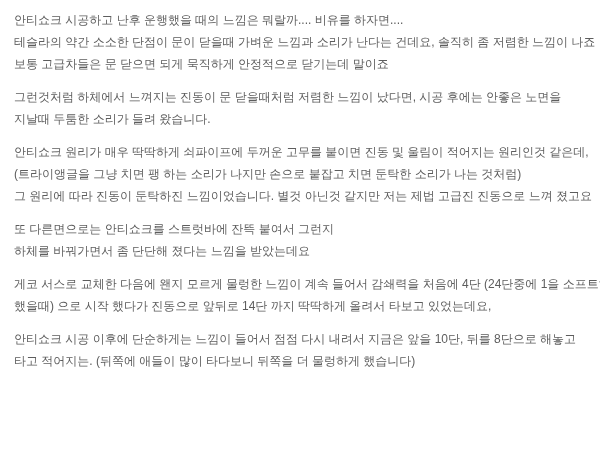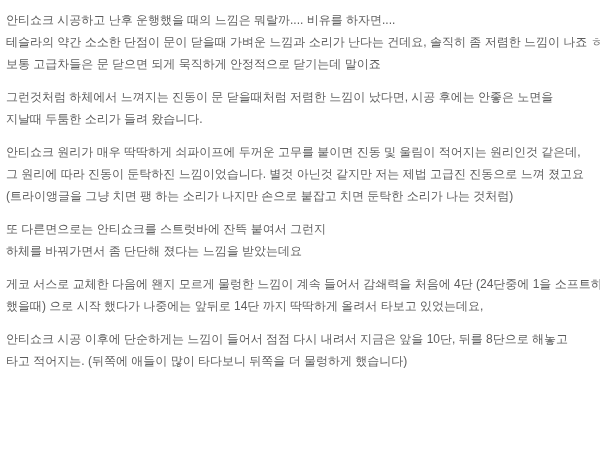--- a/index.html
+++ b/index.html
@@ -10,21 +10,21 @@
     body {
       width: 600px;
       height: 450px;
       overflow: hidden;
       font-family: "Liberation Sans", "DejaVu Sans", sans-serif;
     }
     .post-body {
       box-sizing: border-box;
       width: 600px;
       height: 450px;
-      padding: 9px 14px 0 6px;
+      padding: 9px 14px 0 14px;
       background: #ffffff;
     }
     .paragraph {
       margin: 0 0 11px 0;
     }
     .text-line {
       font-size: 12px;
       line-height: 22px;
       color: #5d5d5d;
       letter-spacing: 0px;
@@ -42,32 +42,32 @@
     <div class="text-line">보통 고급차들은 문 닫으면 되게 묵직하게 안정적으로 닫기는데 말이죠</div>
   </div>
 
   <div class="paragraph">
     <div class="text-line">그런것처럼 하체에서 느껴지는 진동이 문 닫을때처럼 저렴한 느낌이 났다면, 시공 후에는 안좋은 노면을</div>
     <div class="text-line">지날때 두툼한 소리가 들려 왔습니다.</div>
   </div>
 
   <div class="paragraph">
     <div class="text-line">안티쇼크 원리가 매우 딱딱하게 쇠파이프에 두꺼운 고무를 붙이면 진동 및 울림이 적어지는 원리인것 같은데,</div>
+    <div class="text-line">(트라이앵글을 그냥 치면 팽 하는 소리가 나지만 손으로 붙잡고 치면 둔탁한 소리가 나는 것처럼)</div>
     <div class="text-line">그 원리에 따라 진동이 둔탁하진 느낌이었습니다. 별것 아닌것 같지만 저는 제법 고급진 진동으로 느껴 졌고요</div>
-    <div class="text-line">(트라이앵글을 그냥 치면 팽 하는 소리가 나지만 손으로 붙잡고 치면 둔탁한 소리가 나는 것처럼)</div>
   </div>
 
   <div class="paragraph">
     <div class="text-line">또 다른면으로는 안티쇼크를 스트럿바에 잔뜩 붙여서 그런지</div>
     <div class="text-line">하체를 바꿔가면서 좀 단단해 졌다는 느낌을 받았는데요</div>
   </div>
 
   <div class="paragraph">
     <div class="text-line">게코 서스로 교체한 다음에 왠지 모르게 물렁한 느낌이 계속 들어서 감쇄력을 처음에 4단 (24단중에 1을 소프트하다고</div>
-    <div class="text-line">했을때) 으로 시작 했다가 나중에는 앞뒤로 14단 까지 딱딱하게 올려서 타보고 있었는데요,</div>
+    <div class="text-line">했을때) 으로 시작 했다가 진동으로 앞뒤로 14단 까지 딱딱하게 올려서 타보고 있었는데요,</div>
   </div>
 
   <div class="paragraph">
     <div class="text-line">안티쇼크 시공 이후에 단순하게는 느낌이 들어서 점점 다시 내려서 지금은 앞을 10단, 뒤를 8단으로 해놓고</div>
     <div class="text-line">타고 적어지는. (뒤쪽에 애들이 많이 타다보니 뒤쪽을 더 물렁하게 했습니다)</div>
   </div>
 
 
 </div>
 

